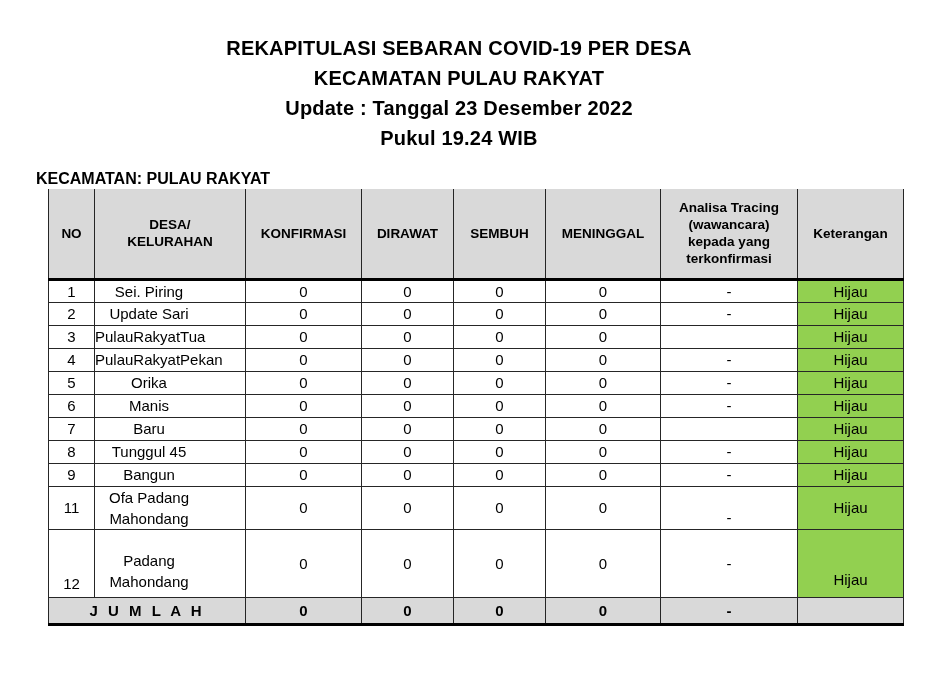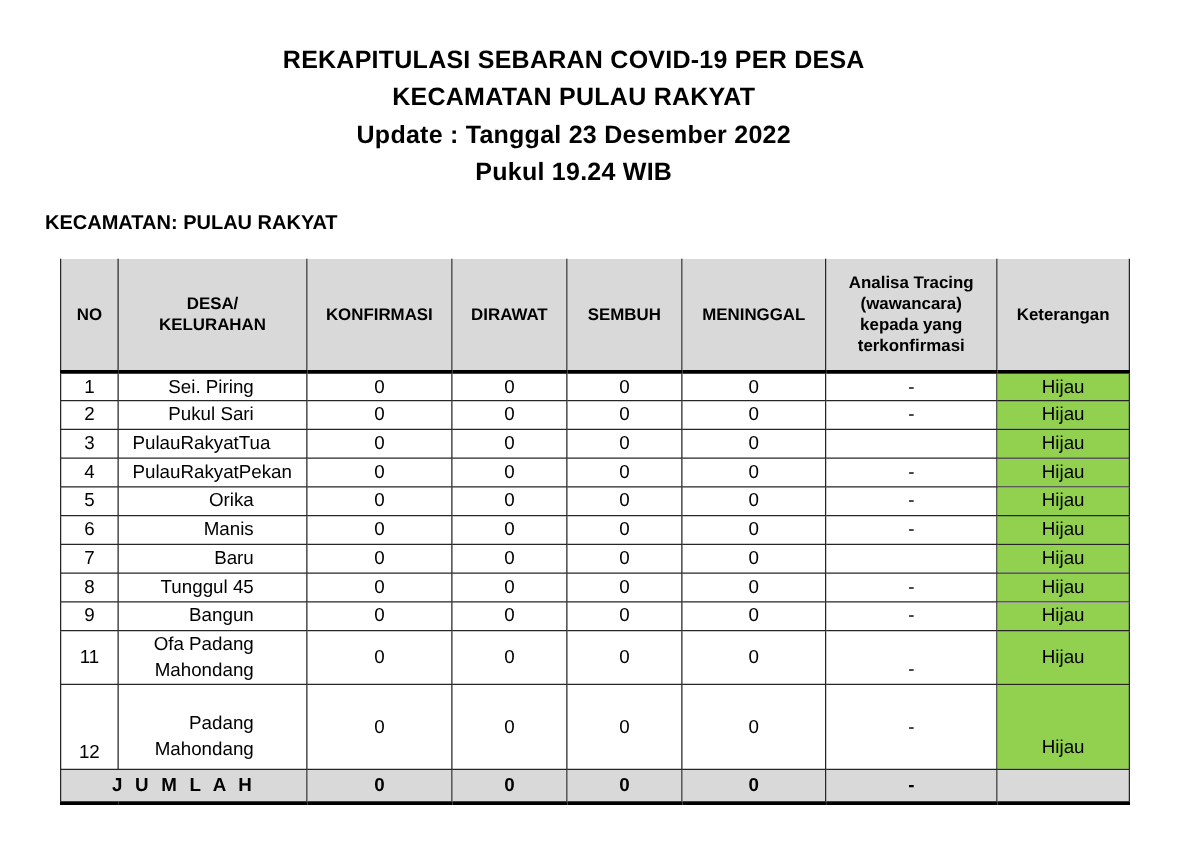--- a/index.html
+++ b/index.html
@@ -11,21 +11,21 @@
   }
   *{box-sizing:border-box;}
   html,body{margin:0;padding:0;background:#ffffff;}
   body{font-family:"Liberation Sans",sans-serif;color:#000;}
   .page{position:relative;width:918px;height:677px;background:#fff;overflow:hidden;}
 
   .titles{padding-top:33px;text-align:center;}
   .titles div{font-weight:bold;font-size:20px;line-height:30px;letter-spacing:0.2px;}
 
   .section-label{
-    margin:17px 0 19px 36px;
+    margin:17px 0 1px 36px;
     font-weight:bold;
     font-size:16px;
   }
 
   table.report{
     border-collapse:collapse;
     table-layout:fixed;
     margin-left:48px;
     width:855px;
   }
@@ -53,22 +53,21 @@
     line-height:17px;
     white-space:pre-line;
     border-top:none;
     border-bottom:3px solid var(--thick);
   }
   tbody td{font-size:15px;}
   tbody tr.r-std{height:23px;}
   tbody tr.r-tall1{height:41px;}
   tbody tr.r-tall2{height:68px;}
   td.desa{
-    text-align:right;
-    padding-left:11px;
+    text-align:center;
     padding-right:42px;
     line-height:21px;
   }
   td.ket{background:var(--green);}
   tr.r-tall1 td.ana{vertical-align:bottom;padding-bottom:3px;}
   tr.r-tall2 td.no,
   tr.r-tall2 td.desa{vertical-align:bottom;padding-bottom:5px;}
   tr.r-tall2 td.ket{vertical-align:bottom;padding-bottom:9px;}
 
   tfoot td{
@@ -128,21 +127,21 @@
         <td class="desa">Sei. Piring</td>
         <td>0</td>
         <td>0</td>
         <td>0</td>
         <td>0</td>
         <td class="ana">-</td>
         <td class="ket">Hijau</td>
       </tr>
       <tr class="r-std">
         <td class="no">2</td>
-        <td class="desa">Pukul Sari</td>
+        <td class="desa">Update Sari</td>
         <td>0</td>
         <td>0</td>
         <td>0</td>
         <td>0</td>
         <td class="ana">-</td>
         <td class="ket">Hijau</td>
       </tr>
       <tr class="r-std">
         <td class="no">3</td>
         <td class="desa">PulauRakyatTua</td>

